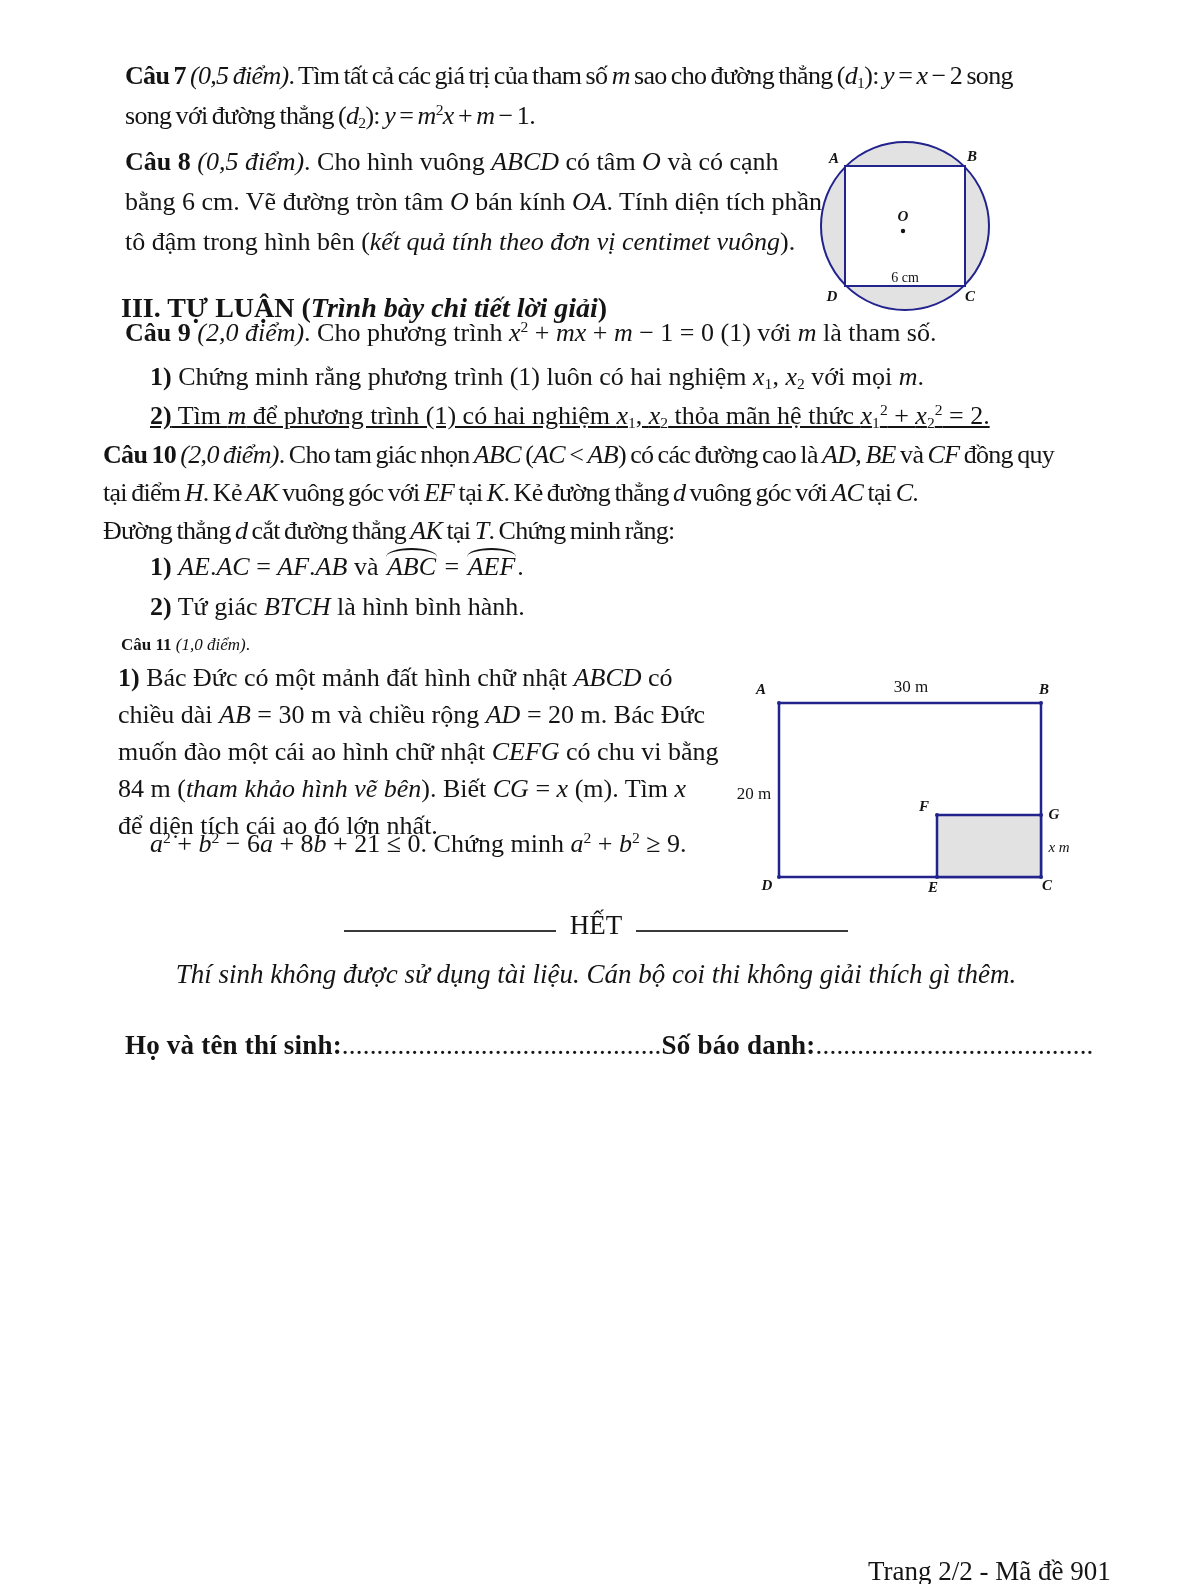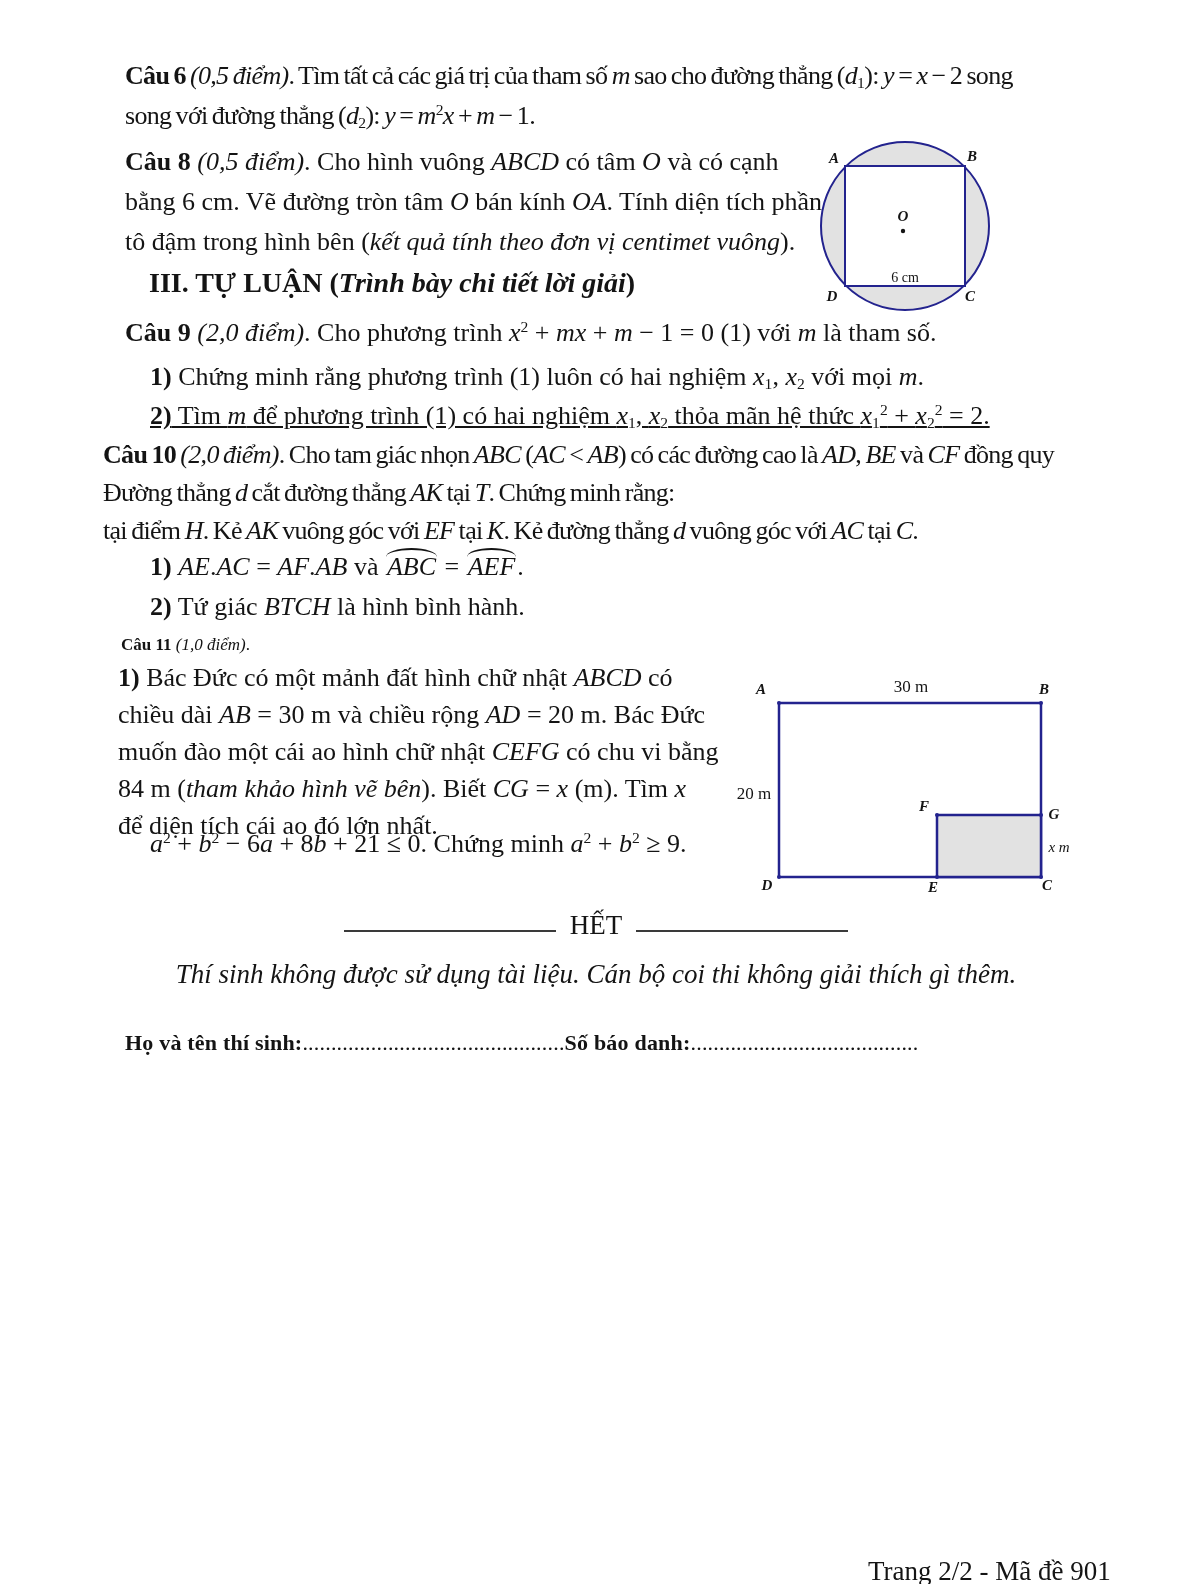--- a/index.html
+++ b/index.html
@@ -19,34 +19,34 @@
   .hat::before{content:"";position:absolute;left:1px;right:1px;top:-4px;height:7px;
         border-top:2px solid #141414;border-radius:50% 50% 0 0 / 100% 100% 0 0;}
   .heading{font-size:28px;font-weight:bold;}
   .qtitle{font-size:17px;}
   .fig{position:absolute;}
   .het-row{position:absolute;left:0;top:910px;width:100%;display:flex;justify-content:center;
         align-items:center;gap:14px;font-size:27px;font-weight:normal;}
   .het-line{width:212px;height:0;border-top:2px solid #3a3a3a;position:relative;top:5px;}
   .note{position:absolute;left:0;top:952px;width:100%;text-align:center;font-size:27px;
         font-style:italic;margin-top:7px;}
-  .nameline{position:absolute;left:125px;top:1030px;font-size:22px;font-weight:bold;
+  .nameline{position:absolute;left:125px;top:1030px;font-size:27px;font-weight:bold;
         white-space:nowrap;letter-spacing:0.2px;text-align:right;}
   .pagenum{position:absolute;left:868px;top:1528px;font-size:27px;margin-top:28px;}
   svg text{font-family:"Liberation Serif","DejaVu Serif",serif;}
   .flbl{font-size:15px;font-weight:bold;font-style:italic;fill:#141414;}
   .fmeas{font-size:17px;fill:#141414;}
 </style>
 </head>
 <body>
 
 <div class="page">
 
   <div class="para tight" style="left:125px;top:56px;width:960px;">
-      <div class="tline"><b>Câu 6</b> <i>(0,5 điểm)</i>. Tìm tất cả các giá trị của tham số <i>m</i> sao cho đường thẳng (<i>d</i><sub>1</sub>): <i>y</i> = <i>x</i> − 2 song</div>
+      <div class="tline"><b>Câu 7</b> <i>(0,5 điểm)</i>. Tìm tất cả các giá trị của tham số <i>m</i> sao cho đường thẳng (<i>d</i><sub>1</sub>): <i>y</i> = <i>x</i> − 2 song</div>
       <div class="tline">song với đường thẳng (<i>d</i><sub>2</sub>): <i>y</i> = <i>m</i><sup>2</sup><i>x</i> + <i>m</i> − 1.</div>
     </div>
 
   <div class="para" style="left:125px;top:142px;width:680px;">
       <div class="tline"><b>Câu 8</b> <i>(0,5 điểm)</i>. Cho hình vuông <i>ABCD</i> có tâm <i>O</i> và có cạnh</div>
       <div class="tline">bằng 6 cm. Vẽ đường tròn tâm <i>O</i> bán kính <i>OA</i>. Tính diện tích phần</div>
       <div class="tline">tô đậm trong hình bên (<i>kết quả tính theo đơn vị centimet vuông</i>).</div>
     </div>
 
   <svg class="fig" style="left:810px;top:135px;" width="190" height="182" viewBox="0 0 190 182">
@@ -54,30 +54,30 @@
     <rect x="35" y="31" width="120" height="120" fill="#ffffff" stroke="#23238e" stroke-width="2"></rect>
     <text x="24" y="28" class="flbl" text-anchor="middle">A</text>
     <text x="162" y="26" class="flbl" text-anchor="middle">B</text>
     <text x="22" y="166" class="flbl" text-anchor="middle">D</text>
     <text x="160" y="166" class="flbl" text-anchor="middle">C</text>
     <text x="93" y="86" class="flbl" text-anchor="middle">O</text>
     <circle cx="93" cy="96" r="2.2" fill="#141414"></circle>
     <text x="95" y="147" class="fmeas" style="font-size:14px;" text-anchor="middle">6 cm</text>
   </svg>
 
-  <div class="para heading" style="left:121px;top:263px;margin-left:28px;">III. TỰ LUẬN (<i>Trình bày chi tiết lời giải</i>)</div>
+  <div class="para heading" style="left:121px;top:288px;">III. TỰ LUẬN (<i>Trình bày chi tiết lời giải</i>)</div>
 
   <div class="para" style="left:125px;top:313px;"><b>Câu 9</b> <i>(2,0 điểm)</i>. Cho phương trình <i>x</i><sup>2</sup> + <i>mx</i> + <i>m</i> − 1 = 0 (1) với <i>m</i> là tham số.</div>
   <div class="para" style="left:150px;top:357px;"><b>1)</b> Chứng minh rằng phương trình (1) luôn có hai nghiệm <i>x</i><sub>1</sub>, <i>x</i><sub>2</sub>  với mọi <i>m</i>.</div>
   <div class="para" style="left:150px;top:396px;text-decoration:underline;"><b>2)</b> Tìm <i>m</i> để phương trình (1) có hai nghiệm <i>x</i><sub>1</sub>, <i>x</i><sub>2</sub>  thỏa mãn hệ thức <i>x</i><sub>1</sub><sup>2</sup> + <i>x</i><sub>2</sub><sup>2</sup> = 2.</div>
 
   <div class="para tight lh38" style="left:103px;top:436px;width:965px;">
       <div class="tline"><b>Câu 10</b> <i>(2,0 điểm)</i>. Cho tam giác nhọn <i>ABC</i> (<i>AC</i> &lt; <i>AB</i>) có các đường cao là <i>AD</i>, <i>BE</i> và <i>CF</i> đồng quy</div>
+      <div class="tline">tại điểm <i>H</i>. Kẻ <i>AK</i> vuông góc với <i>EF</i> tại <i>K</i>. Kẻ đường thẳng <i>d</i> vuông góc với <i>AC</i> tại <i>C</i>.</div>
       <div class="tline">Đường thẳng <i>d</i> cắt đường thẳng <i>AK</i> tại <i>T</i>. Chứng minh rằng:</div>
-      <div class="tline">tại điểm <i>H</i>. Kẻ <i>AK</i> vuông góc với <i>EF</i> tại <i>K</i>. Kẻ đường thẳng <i>d</i> vuông góc với <i>AC</i> tại <i>C</i>.</div>
     </div>
   <div class="para" style="left:150px;top:547px;"><b>1)</b> <i>AE</i>.<i>AC</i> = <i>AF</i>.<i>AB</i> và <span class="hat"><i>ABC</i></span> = <span class="hat"><i>AEF</i></span>.</div>
   <div class="para" style="left:150px;top:587px;"><b>2)</b> Tứ giác <i>BTCH</i> là hình bình hành.</div>
 
   <div class="para qtitle" style="left:121px;top:625px;"><b>Câu 11</b> <i>(1,0 điểm)</i>.</div>
   <div class="para lh37" style="left:118px;top:659px;width:600px;">
       <div class="tline"><b>1)</b> Bác Đức có một mảnh đất hình chữ nhật <i>ABCD</i> có</div>
       <div class="tline">chiều dài <i>AB</i> = 30 m và chiều rộng <i>AD</i> = 20 m. Bác Đức</div>
       <div class="tline">muốn đào một cái ao hình chữ nhật <i>CEFG</i> có chu vi bằng</div>
       <div class="tline">84 m (<i>tham khảo hình vẽ bên</i>). Biết <i>CG</i> = <i>x</i> (m). Tìm <i>x</i></div>

